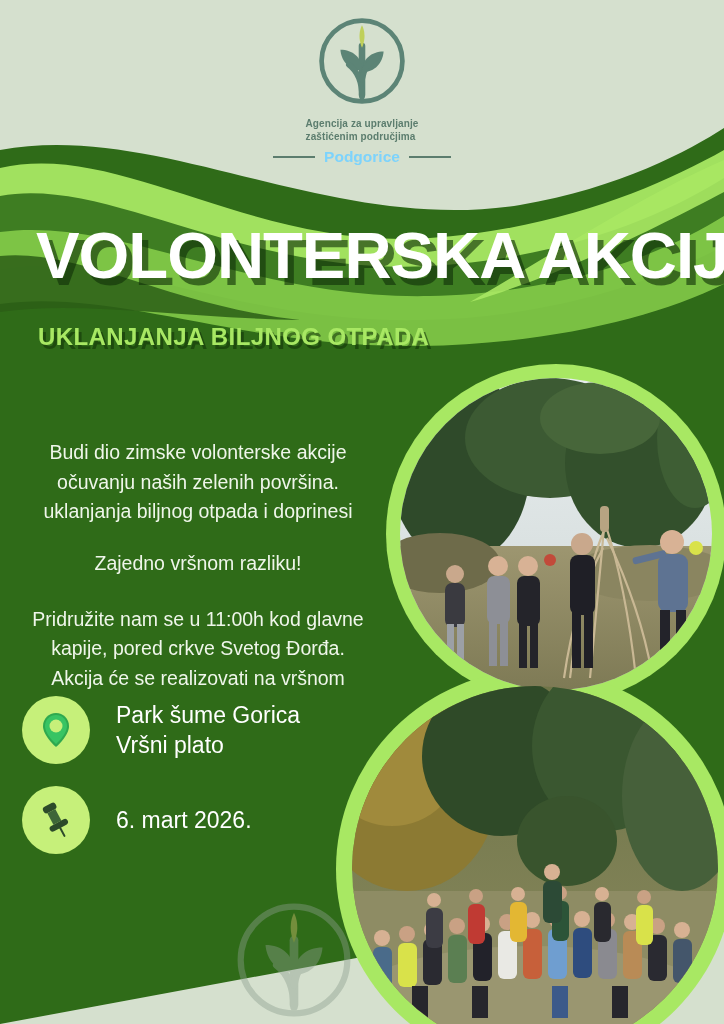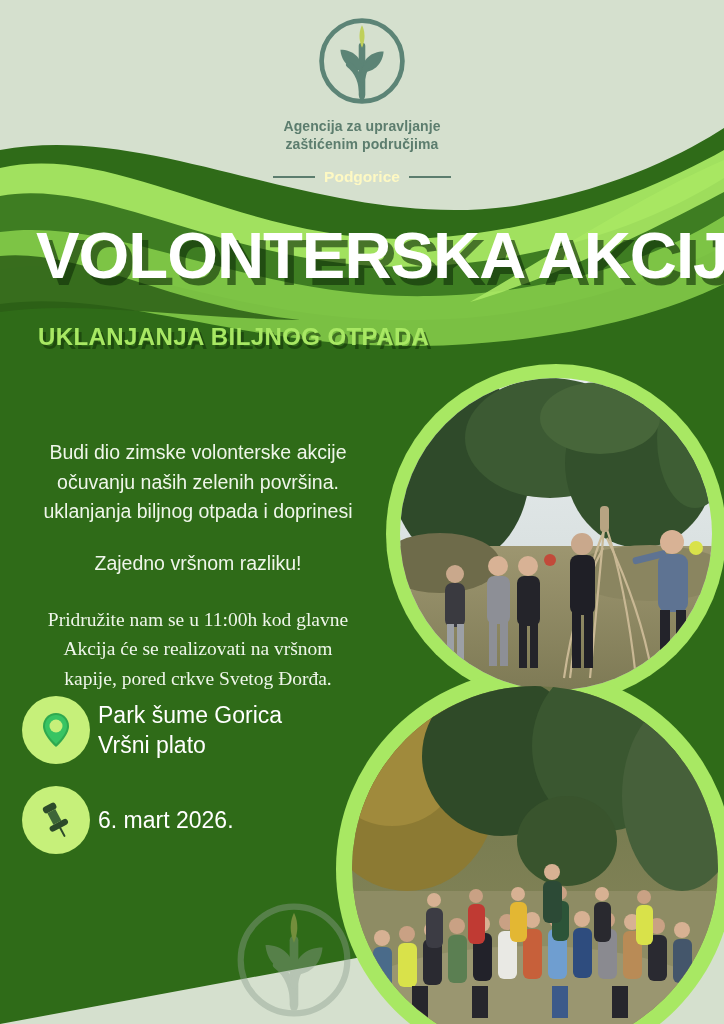--- a/index.html
+++ b/index.html
@@ -23,27 +23,27 @@
   
   .waves{position:absolute;left:0;top:0;width:724px;height:430px;}
   
   .logo-wrap{
     position:absolute;left:0;top:14px;width:724px;
     display:flex;flex-direction:column;align-items:center;
     z-index:6;
   }
   .logo-mark{width:94px;height:94px;}
   .logo-text{
-    margin-top:9px;text-align:center;
-    color:#5C7D6E;font-weight:bold;font-size:14px;line-height:1.32;
+    margin-top:9px;
+    color:#5C7D6E;font-weight:bold;font-size:10px;line-height:1.32;
     letter-spacing:.1px;
   }
   .logo-city{
-    margin-top:14px;display:flex;align-items:center;justify-content:center;gap:9px;
-    color:#fef9c3;font-weight:bold;font-size:15.5px;
+    margin-top:5px;display:flex;align-items:center;justify-content:center;gap:9px;
+    color:#7dd3fc;font-weight:bold;font-size:15.5px;
   }
   .dash{display:block;width:42px;height:2px;background:#5C7D6E;}
   
   .title{
     position:absolute;left:36px;top:224px;z-index:7;
     font-family:"Liberation Sans Narrow","Liberation Sans",sans-serif;
     font-weight:bold;font-size:64px;line-height:1;
     color:#FFFFFF;
     letter-spacing:-1px;
     transform:scaleX(1.02);transform-origin:left center;
@@ -58,27 +58,27 @@
     text-shadow:3px 4px 0 rgba(16,48,8,.55);
     white-space:nowrap;
   }
   
   .copy{
     position:absolute;left:18px;top:418px;width:360px;z-index:7;
     color:#EFF6EA;font-size:19.5px;line-height:1.52;text-align:center;margin-top:20px;
   }
   .copy p{margin:0;}
   .copy .gap{height:22px;}
-  .copy .block2{margin-top:26px;font-family:Liberation Serif, serif;}
+  .copy .block2{margin-top:26px;}
   
   .info{
     position:absolute;left:22px;top:696px;z-index:8;
     display:flex;flex-direction:column;gap:22px;
   }
-  .info-row{display:flex;align-items:center;gap:8px;}
+  .info-row{display:flex;align-items:center;gap:26px;}
   .badge{
     width:68px;height:68px;border-radius:50%;
     background:#C6F07A;
     display:flex;align-items:center;justify-content:center;
     flex:0 0 auto;
   }
   .info-text{
     color:#FFFFFF;font-size:23px;line-height:1.32;white-space:pre-line;
   }
   .row-date .info-text,.row-time .info-text{}
@@ -137,22 +137,22 @@
   <div class="subtitle">UKLANJANJA BILJNOG OTPADA</div>
 
   <div class="copy">
     <p>Budi dio zimske volonterske akcije</p>
     <p>očuvanju naših zelenih površina.</p>
     <p>uklanjanja biljnog otpada i doprinesi</p>
     <div class="gap"></div>
     <p>Zajedno vršnom razliku!</p>
     <div class="block2">
       <p>Pridružite nam se u 11:00h kod glavne</p>
+      <p>kapije, pored crkve Svetog Đorđa.</p>
       <p>Akcija će se realizovati na vršnom</p>
-      <p>kapije, pored crkve Svetog Đorđa.</p>
     </div>
   </div>
 
   <div class="photo-ring ph-top-ring"></div>
   <div class="photo ph-top">
     <svg viewBox="0 0 312 312" width="312" height="312">
       <defs>
         <linearGradient id="skyA" x1="0" y1="0" x2="0" y2="1">
           <stop offset="0%" stop-color="#E8EDEF"></stop>
             <stop offset="100%" stop-color="#CFD8D6"></stop>

